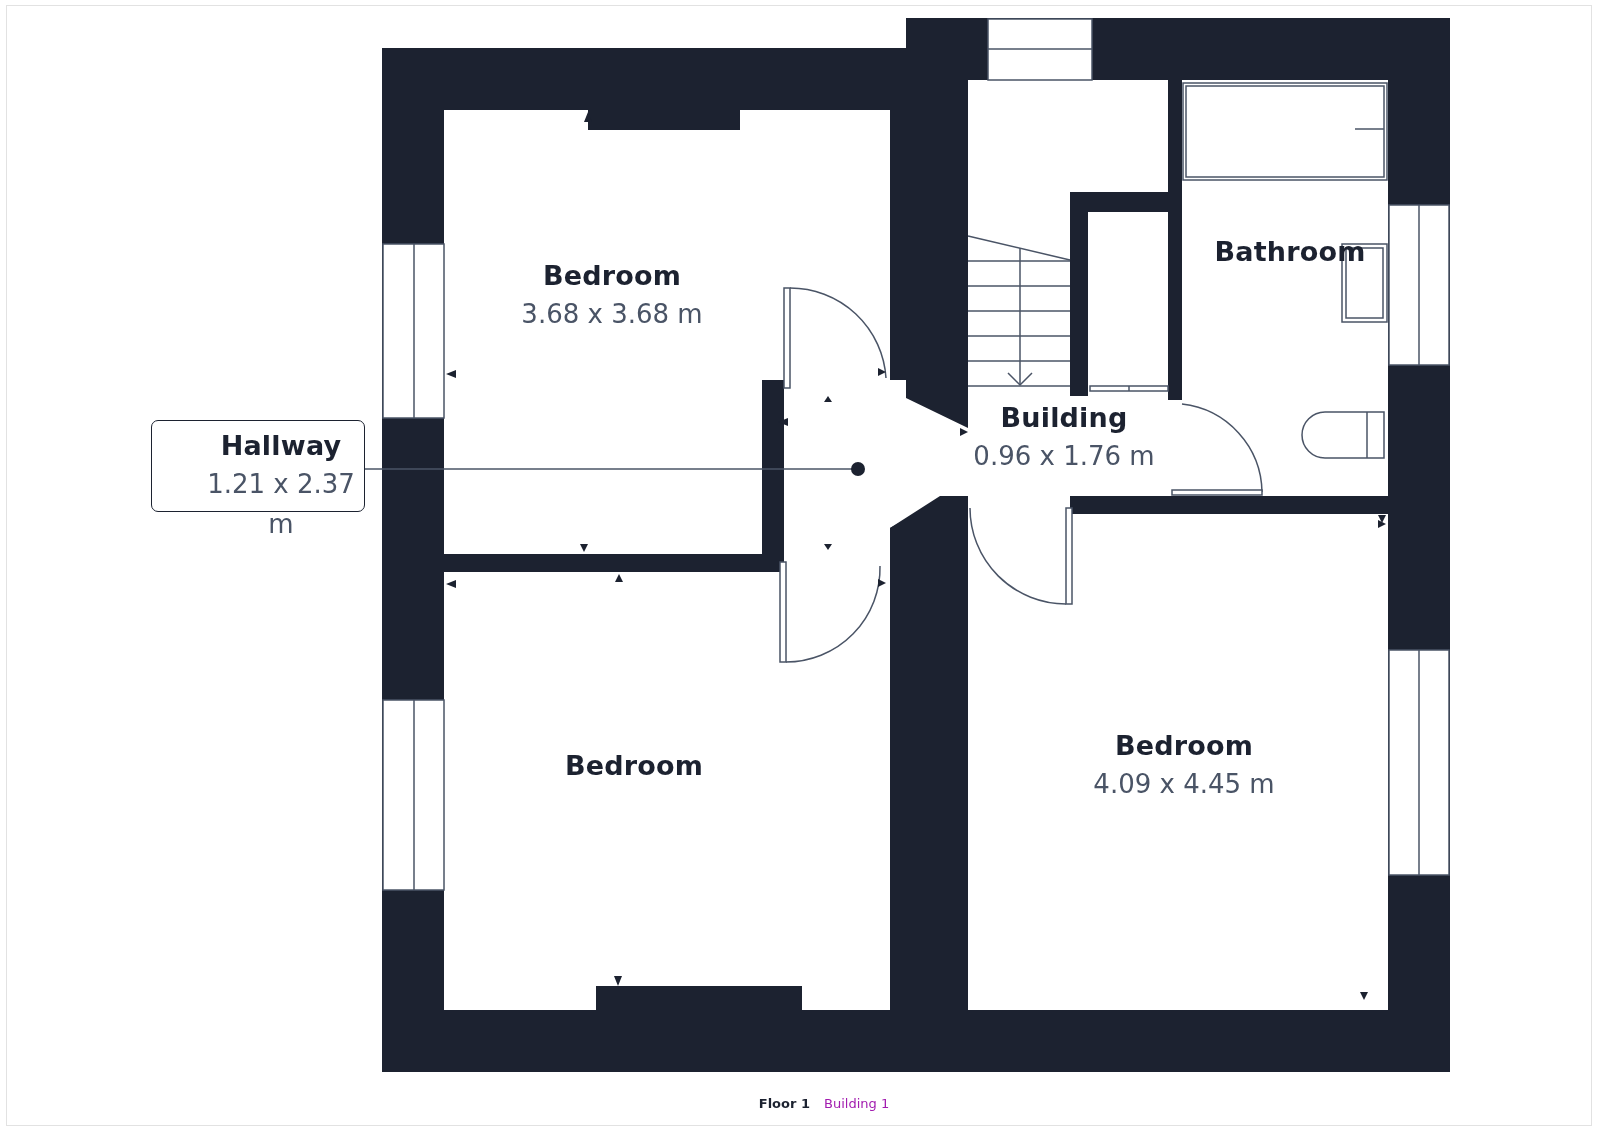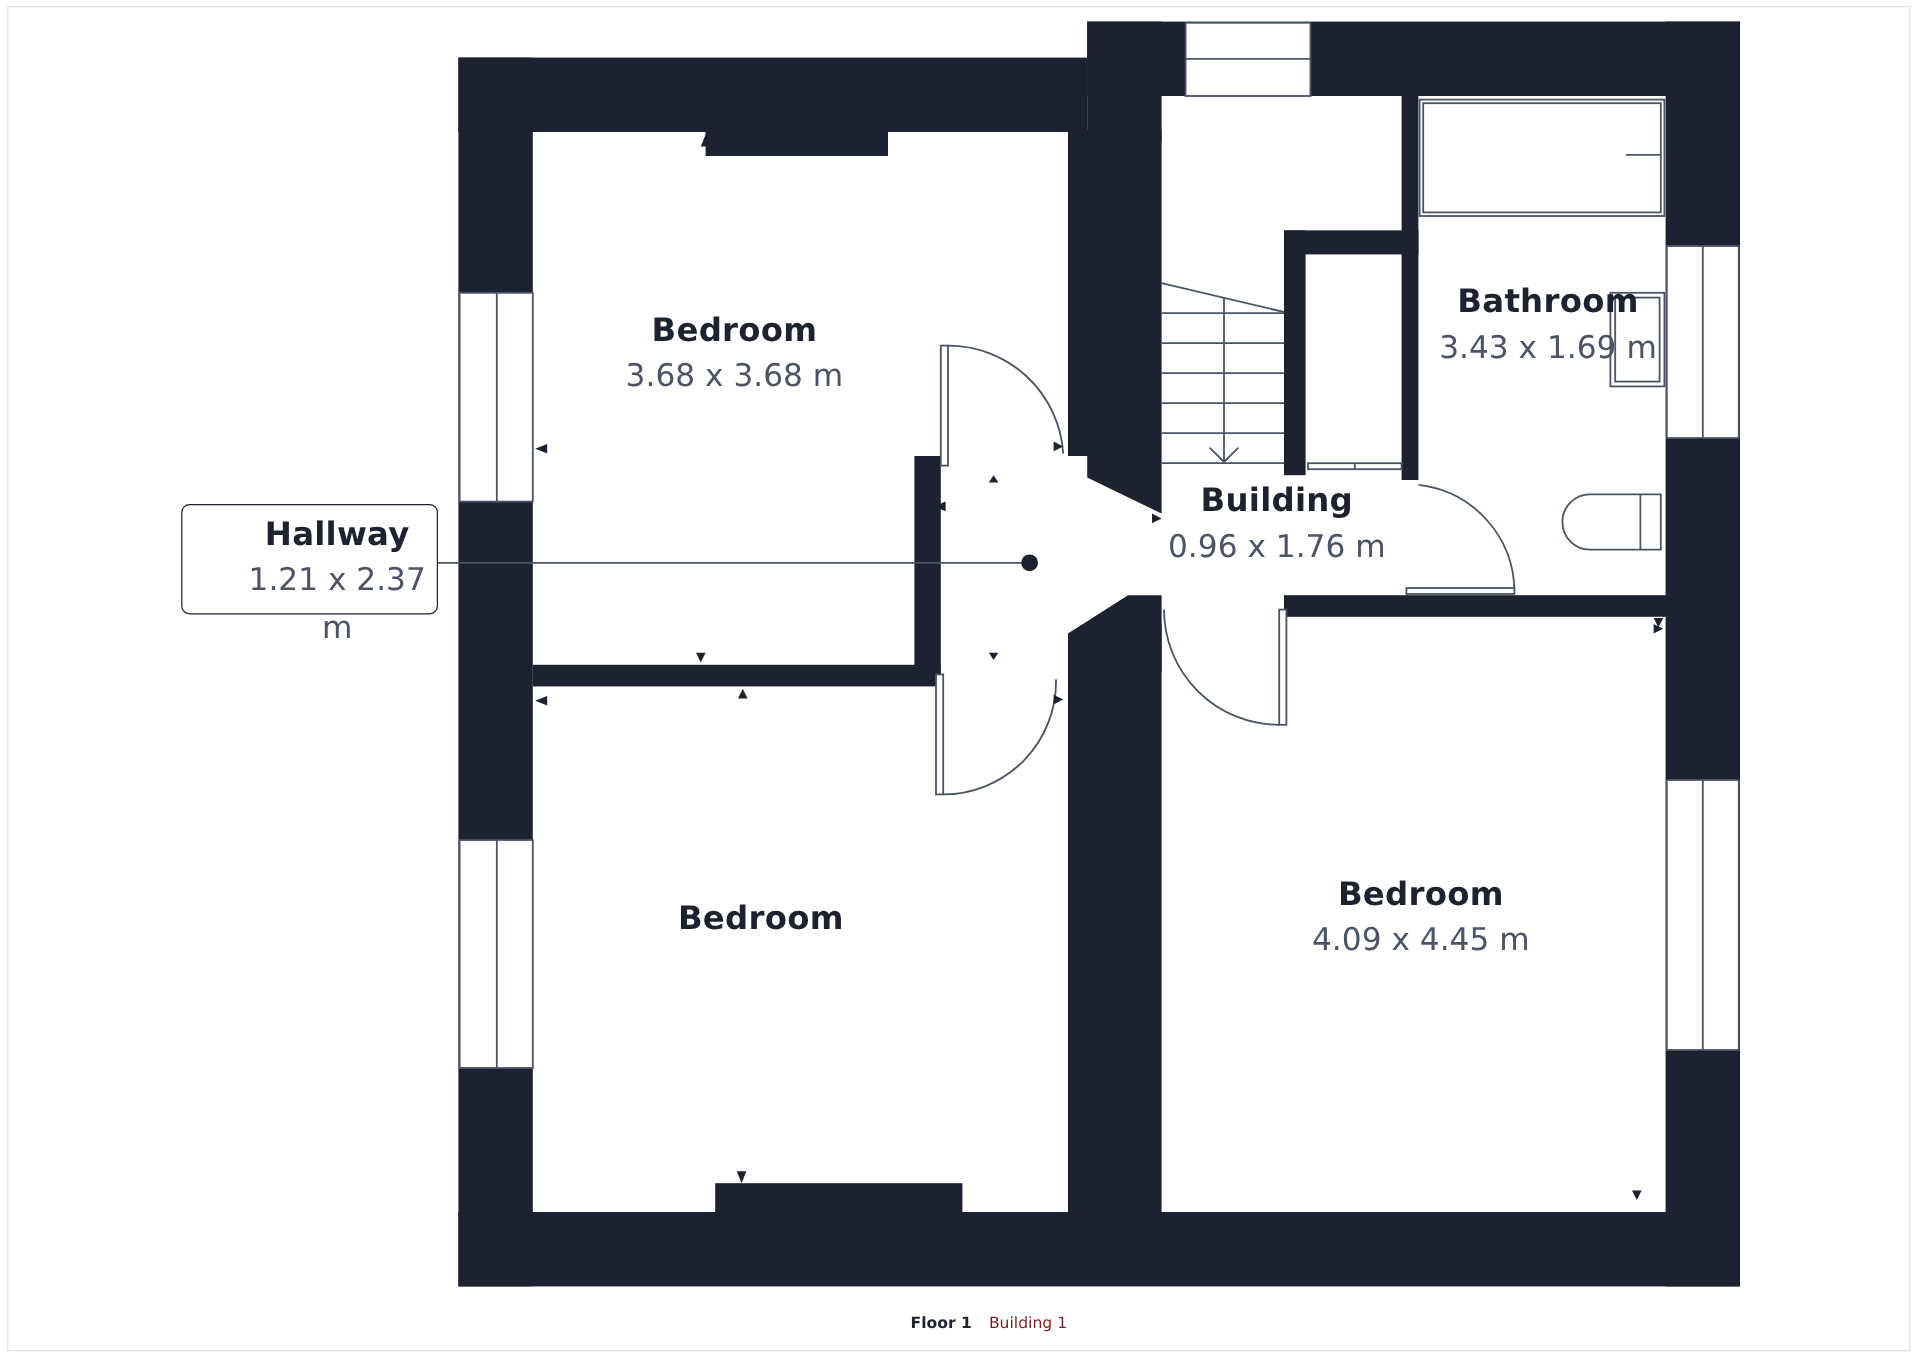--- a/index.html
+++ b/index.html
@@ -6,21 +6,21 @@
   body { width: 1600px; height: 1131px; position: relative; overflow: hidden; font-family: "DejaVu Sans", sans-serif; }
   .frame { position: absolute; left: 6px; top: 5px; width: 1586px; height: 1121px; border: 1px solid #e2e2e2; box-sizing: border-box; }
   svg.plan { position: absolute; left: 0; top: 0; }
   .room-label { position: absolute; text-align: center; transform: translate(-50%, 0); white-space: nowrap; }
   .room-name { font-family: "DejaVu Sans", sans-serif; font-weight: bold; font-size: 27px; color: #1c2230; line-height: 36px; letter-spacing: 0.2px; }
   .room-dim { font-family: "DejaVu Sans", sans-serif; font-size: 26px; color: #4a5466; line-height: 40px; }
   .callout { position: absolute; left: 151px; top: 420px; width: 214px; height: 92px; border: 1px solid #1c2230; border-radius: 7px; background: #fff; box-sizing: border-box; text-align: center; padding-left: 46px; }
   .callout .room-name { margin-top: 7px; }
   .footer { position: absolute; top: 1096px; left: 0; width: 1600px; text-align: center; font-size: 13px; color: #1c2230; }
   .footer .floor { font-weight: bold; margin-right: 10px; margin-left: 48px; }
-  .footer .building { color: #7f1d1d; }
+  .footer .building { color: #a21caf; }
 </style>
 </head>
 <body>
 
 <div class="frame"></div>
 
 <svg class="plan" width="1600" height="1131" viewBox="0 0 1600 1131" xmlns="http://www.w3.org/2000/svg">
   <g fill="#1c2230">
 
     <rect x="382" y="48" width="524" height="62"></rect>
@@ -134,21 +134,20 @@
   <div class="room-name">Bedroom</div>
 </div>
 
 <div class="room-label" style="left:1184px; top:728px;">
   <div class="room-name">Bedroom</div>
   <div class="room-dim">4.09 x 4.45 m</div>
 </div>
 
 <div class="room-label" style="left:1290px; top:234px;">
   <div class="room-name">Bathroom</div>
-  <div class="room-dim">3.43 x 1.69 m</div>
 </div>
 
 <div class="room-label" style="left:1064px; top:400px;">
   <div class="room-name">Building</div>
   <div class="room-dim">0.96 x 1.76 m</div>
 </div>
 
 <div class="callout">
   <div class="room-name">Hallway</div>
   <div class="room-dim">1.21 x 2.37 m</div>

